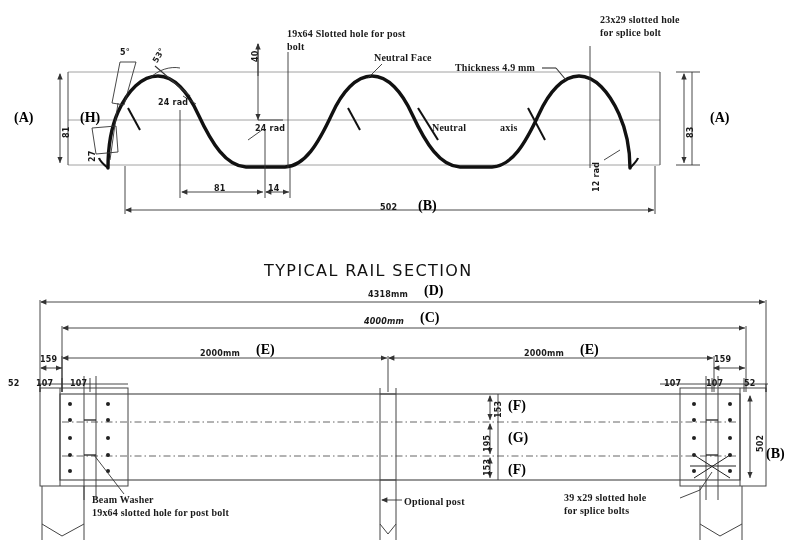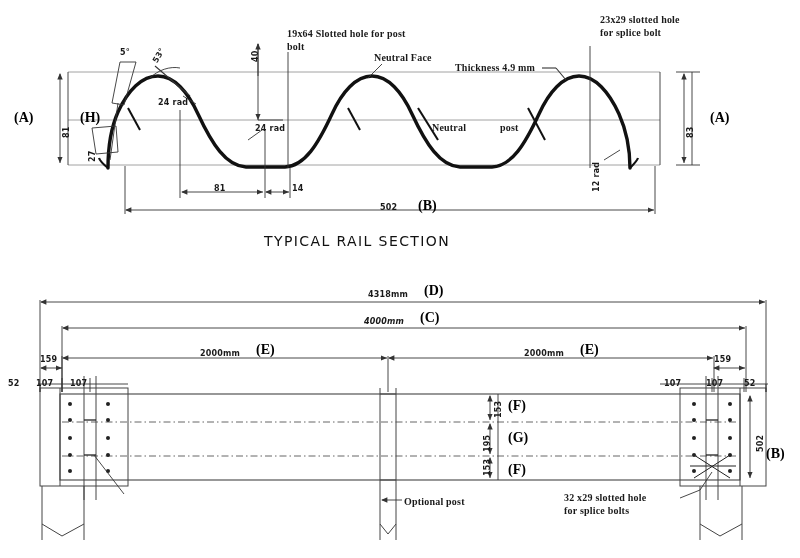--- a/index.html
+++ b/index.html
@@ -35,24 +35,25 @@
     position: absolute;
     font-family: "Liberation Serif", serif;
     font-size: 14px;
     font-weight: bold;
     color: #000;
     white-space: pre;
   }
   .title {
     position: absolute;
     font-family: "DejaVu Sans", sans-serif;
-    font-size: 14px;
+    font-size: 16px;
     letter-spacing: 1.4px;
     color: #111;
     white-space: pre;
+    margin-top: 28px;
   }
   .rot90 { transform: rotate(-90deg); transform-origin: left top; }
   .rotA  { transform: rotate(-60deg); transform-origin: left top; }
 </style>
 </head>
 <body>
 
 <div id="sheet">
 
   <svg class="drawing" viewBox="0 0 800 558">
@@ -333,31 +334,31 @@
   <div class="lbl dim rot90" style="left:62px; top:138px;">81</div>
   <div class="lbl dim rot90" style="left:686px; top:138px;">83</div>
   <div class="lbl dim" style="left:120px; top:48px;">5°</div>
   <div class="lbl dim rotA" style="left:151px; top:60px;">53°</div>
   <div class="lbl dim rot90" style="left:88px; top:162px;">27</div>
   <div class="lbl dim" style="left:158px; top:98px;">24 rad</div>
   <div class="lbl dim" style="left:255px; top:124px;">24 rad</div>
   <div class="lbl dim rot90" style="left:592px; top:192px;">12 rad</div>
   <div class="lbl dim rot90" style="left:251px; top:62px;">40</div>
   <div class="lbl dim" style="left:214px; top:184px;">81</div>
-  <div class="lbl dim" style="left:268px; top:184px;margin-left:24px;">14</div>
+  <div class="lbl dim" style="left:268px; top:184px;">14</div>
   <div class="lbl dim" style="left:380px; top:203px;">502</div>
 
   <div class="lbl note" style="left:287px; top:28px;">19x64 Slotted hole for post
 bolt</div>
   <div class="lbl note" style="left:374px; top:52px;">Neutral Face</div>
   <div class="lbl note" style="left:455px; top:62px;">Thickness 4.9 mm</div>
   <div class="lbl note" style="left:600px; top:14px;">23x29 slotted hole
 for splice bolt</div>
   <div class="lbl note" style="left:432px; top:122px;">Neutral</div>
-  <div class="lbl note" style="left:500px; top:122px;">post</div>
+  <div class="lbl note" style="left:500px; top:122px;">axis</div>
 
   <div class="title" style="left:264px; top:233px;">TYPICAL RAIL SECTION</div>
 
   <div class="lbl dim" style="left:368px; top:290px;">4318mm</div>
   <div class="marker" style="left:424px; top:283px;">(D)</div>
   <div class="lbl dim" style="left:364px; top:317px;font-style:italic;">4000mm</div>
   <div class="marker" style="left:420px; top:310px;">(C)</div>
 
   <div class="lbl dim" style="left:200px; top:349px;">2000mm</div>
   <div class="marker" style="left:256px; top:342px;">(E)</div>
@@ -377,17 +378,19 @@
   <div class="lbl dim rot90" style="left:494px; top:418px;">153</div>
   <div class="lbl dim rot90" style="left:483px; top:452px;">195</div>
   <div class="lbl dim rot90" style="left:483px; top:476px;">153</div>
   <div class="lbl dim rot90" style="left:756px; top:452px;">502</div>
 
   <div class="marker" style="left:508px; top:398px;">(F)</div>
   <div class="marker" style="left:508px; top:430px;">(G)</div>
   <div class="marker" style="left:508px; top:462px;">(F)</div>
   <div class="marker" style="left:766px; top:446px;">(B)</div>
 
+  <div class="lbl note" style="left:92px; top:494px;">Beam Washer
+19x64 slotted hole for post bolt</div>
   <div class="lbl note" style="left:404px; top:496px;">Optional post</div>
-  <div class="lbl note" style="left:564px; top:492px;">32 x29 slotted hole
+  <div class="lbl note" style="left:564px; top:492px;">39 x29 slotted hole
 for splice bolts</div>
 
 </div>
 
 </body></html>

